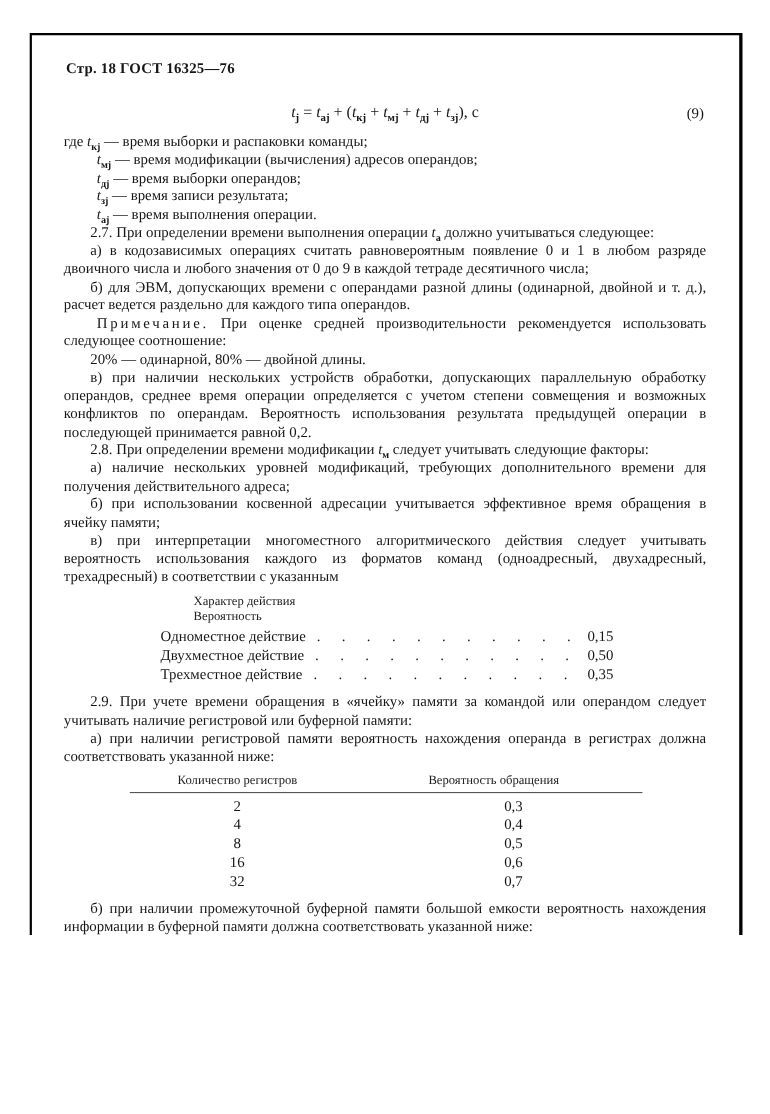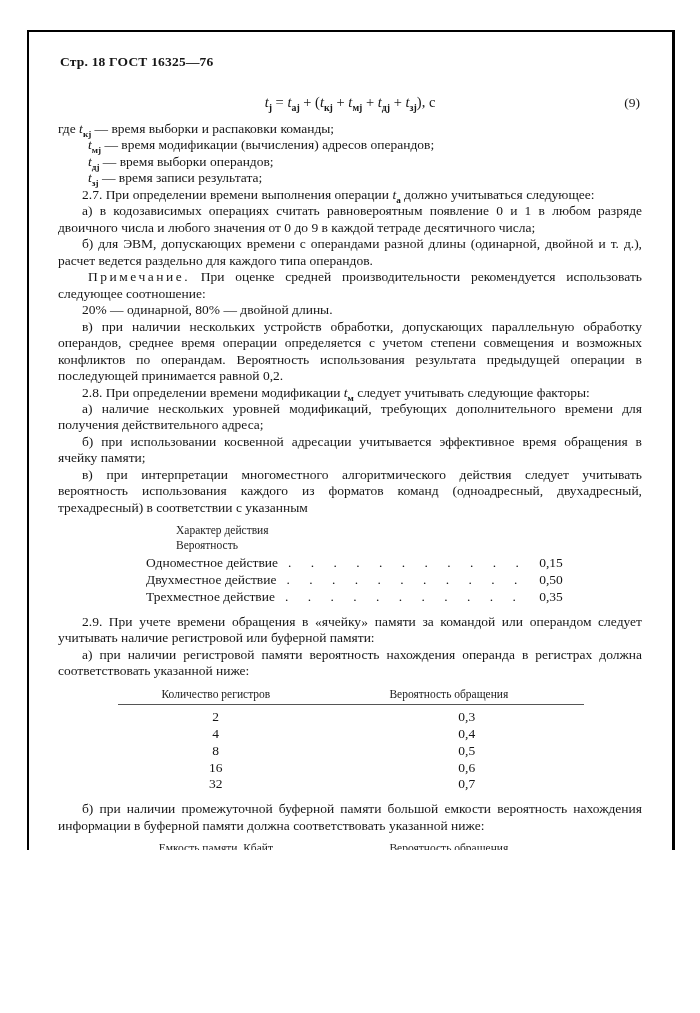--- a/index.html
+++ b/index.html
@@ -37,21 +37,21 @@
   .para { margin: 0; font-size: 13.5px; line-height: 1.22; text-align: justify; text-indent: 24px; }
   .note { text-indent: 30px; }
 
   .dtable { margin: 7px 0 8px 0; font-size: 13.5px; line-height: 1.25; }
   .thead { display: flex; font-size: 11.5px; color: #222; }
 
   .t1 .thead { justify-content: space-between; padding: 0 58px 3px 118px; flex-direction: column; }
   .t1 .trow { display: flex; align-items: baseline; padding: 0 74px 0 88px; }
   .t1 .dots { flex: 1; overflow: hidden; white-space: nowrap; margin: 0 10px; letter-spacing: 8px; }
   .t1 .c0 { white-space: nowrap; }
-  .t1 .c1 { flex: none; min-width: 34px; text-align: center; font-family: Liberation Serif, serif; }
+  .t1 .c1 { flex: none; min-width: 34px; text-align: left; font-family: Liberation Serif, serif; }
 
   .t23 .thead {
     display: grid; grid-template-columns: 42% 58%; text-align: center;
     margin: 0 58px 4px 60px; padding-bottom: 3px;
     border-bottom: 1px solid #555;
   }
   .t23 .tbody .trow { display: grid; grid-template-columns: 54% 32%; text-align: center; }
 </style>
 </head>
 <body>
@@ -64,20 +64,21 @@
     <div class="formula-row">
       <span class="formula"><span class="it">t</span><sub class="bd">j</sub><span> = </span><span class="it">t</span><sub class="bd">аj</sub><span> + (</span><span class="it">t</span><sub class="bd">кj</sub><span> + </span><span class="it">t</span><sub class="bd">мj</sub><span> + </span><span class="it">t</span><sub class="bd">дj</sub><span> + </span><span class="it">t</span><sub class="bd">зj</sub><span>), с</span></span>
       <span class="formula-num">(9)</span>
     </div>
 
     <div class="defs">
       <p class="def first"><span>где </span><span class="it">t</span><sub class="bd">кj</sub><span> — время выборки и распаковки команды;</span></p>
       <p class="def"><span class="it">t</span><sub class="bd">мj</sub><span> — время модификации (вычисления) адресов операндов;</span></p>
       <p class="def"><span class="it">t</span><sub class="bd">дj</sub><span> — время выборки операндов;</span></p>
       <p class="def"><span class="it">t</span><sub class="bd">зj</sub><span> — время записи результата;</span></p>
+      <p class="def"><span class="it">t</span><sub class="bd">аj</sub><span> — время выполнения операции.</span></p>
     </div>
 
     <p class="para"><span>2.7. При определении времени выполнения операции </span><span class="it">t</span><sub class="bd">а</sub><span> должно учитываться следующее:</span></p>
     <p class="para">а) в кодозависимых операциях считать равновероятным появление 0 и 1 в любом разряде двоичного числа и любого значения от 0 до 9 в каждой тетраде десятичного числа;</p>
     <p class="para">б) для ЭВМ, допускающих времени с операндами разной длины (одинарной, двойной и т. д.), расчет ведется раздельно для каждого типа операндов.</p>
     <p class="para note"><span class="spaced">Примечание.</span><span> При оценке средней производительности рекомендуется использовать следующее соотношение:</span></p>
     <p class="para">20% — одинарной, 80% — двойной длины.</p>
     <p class="para">в) при наличии нескольких устройств обработки, допускающих параллельную обработку операндов, среднее время операции определяется с учетом степени совмещения и возможных конфликтов по операндам. Вероятность использования результата предыдущей операции в последующей принимается равной 0,2.</p>
     <p class="para"><span>2.8. При определении времени модификации </span><span class="it">t</span><sub class="bd">м</sub><span> следует учитывать следующие факторы:</span></p>
     <p class="para">а) наличие нескольких уровней модификаций, требующих дополнительного времени для получения действительного адреса;</p>

